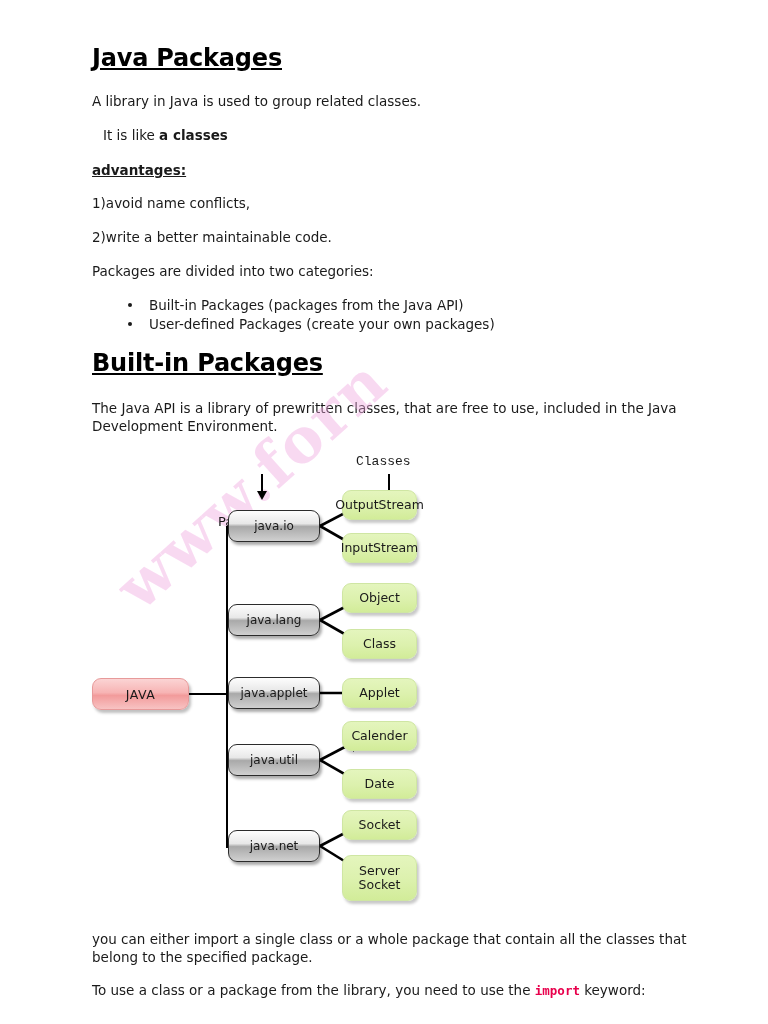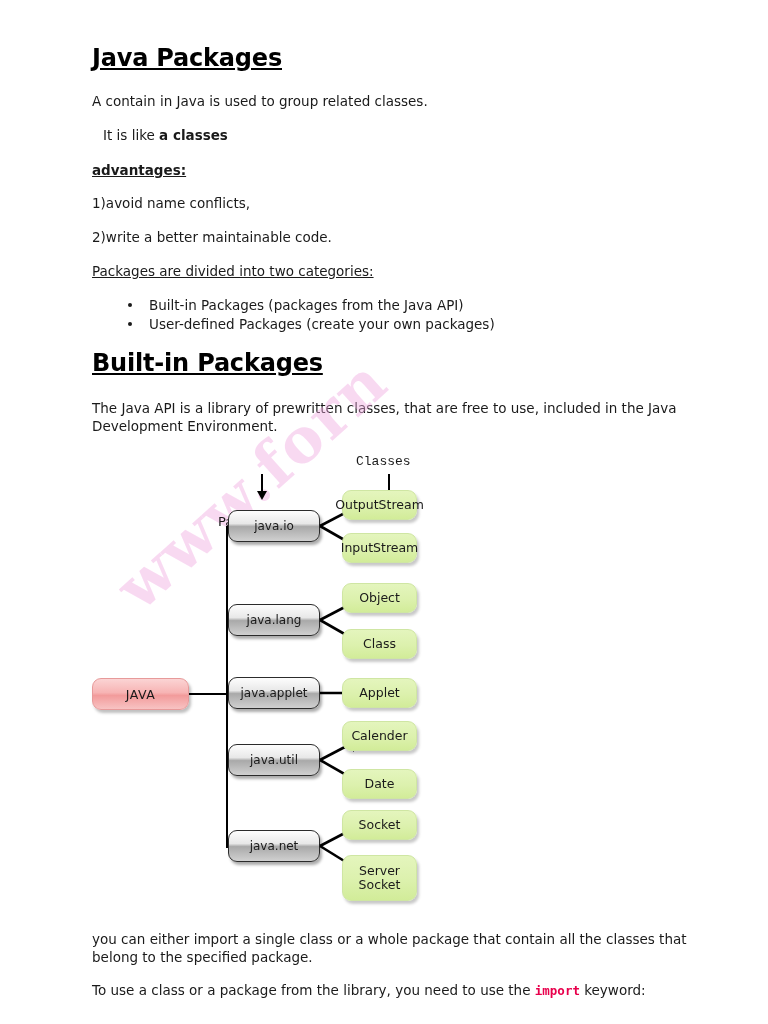--- a/index.html
+++ b/index.html
@@ -41,21 +41,21 @@
     font-size: 13.5px;
     line-height: 17px;
     color: #1a1a1a;
   }
 
   .p-intro   { left: 92px; top: 93px;  width: 600px; }
   .p-folder  { left: 103px; top: 127px; width: 600px; }
   .p-adv     { left: 92px; top: 162px; font-weight: bold; text-decoration: underline; }
   .p-a1      { left: 92px; top: 195px; }
   .p-a2      { left: 92px; top: 229px; }
-  .p-cats    { left: 92px; top: 263px; text-decoration: underline; }
+  .p-cats    { left: 92px; top: 263px; }
   .p-api     { left: 92px; top: 399px; width: 632px; line-height: 18px; }
   .p-either  { left: 92px; top: 930px; width: 632px; line-height: 18px; }
   .p-touse   { left: 92px; top: 982px; width: 632px; }
 
   .bullets {
     position: absolute;
     left: 128px;
     top: 296px;
     margin: 0;
     padding: 0;
@@ -201,21 +201,21 @@
 
   .diag-arrow { position: absolute; overflow: visible; }
 </style>
 </head>
 <body>
 
 <div class="page">
 
   <h1 class="doc-h h1-pack">Java Packages</h1>
 
-  <div class="p p-intro">A contain in Java is used to group related classes.</div>
+  <div class="p p-intro">A library in Java is used to group related classes.</div>
 
   <div class="p p-folder"><span>It is like </span><b>a classes</b></div>
 
   <div class="p p-adv">advantages:</div>
   <div class="p p-a1">1)avoid name conflicts,</div>
   <div class="p p-a2">2)write a better maintainable code.</div>
   <div class="p p-cats">Packages are divided into two categories:</div>
 
   <ul class="bullets">
     <li><span class="dot"></span><span>Built-in Packages (packages from the Java API)</span></li>

